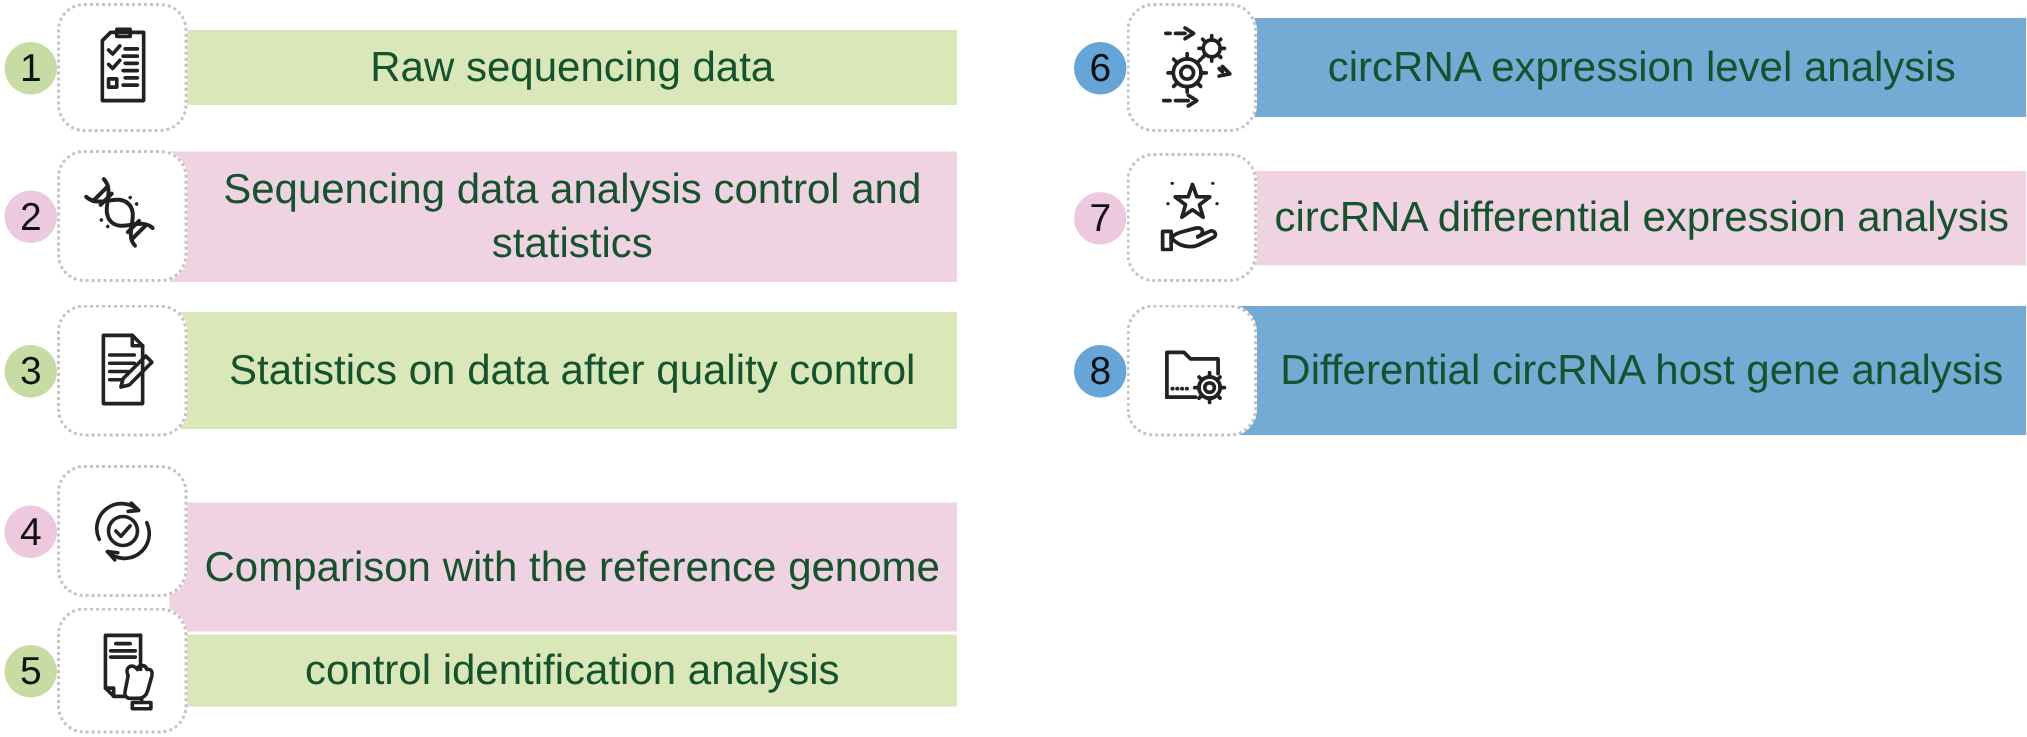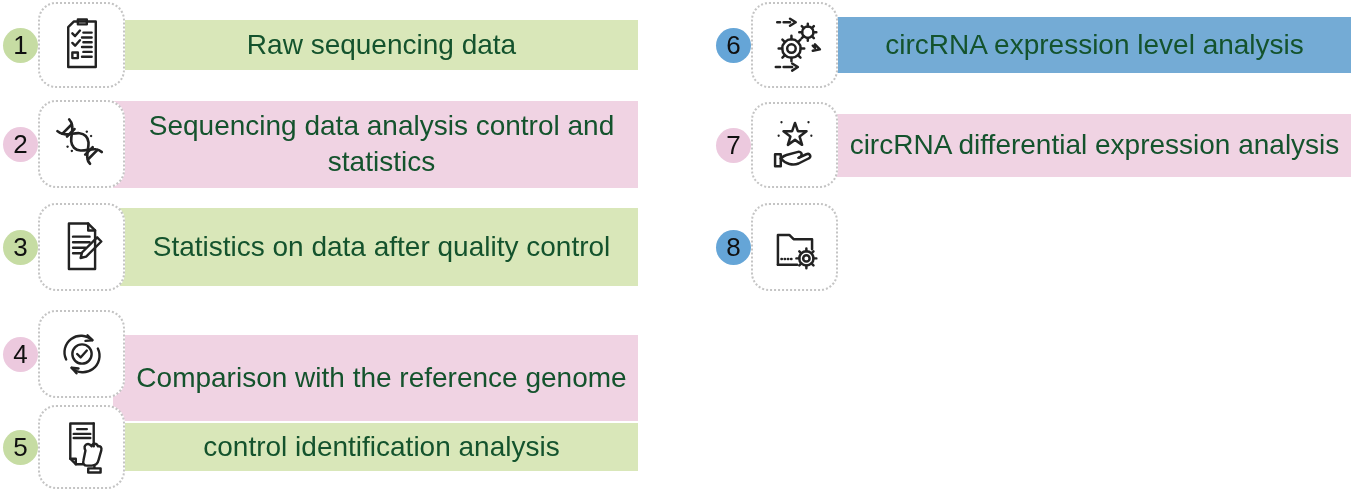--- a/index.html
+++ b/index.html
@@ -28,21 +28,21 @@
   .green .bar{background:#d9e7b9;}
   .pink  .num{background:#ecc9de;}
   .pink  .bar{background:#f0d3e3;}
   .blue  .num{background:#65a5d7;}
   .blue  .bar{background:#74abd5;}
   .i1{left:0;   top:2px;  height:86px;} .i1 .bar{height:50px;}
   .i2{left:0;   top:100px;height:88px;} .i2 .bar{height:87px;}
   .i3{left:0;   top:203px;height:88px;} .i3 .bar{height:78px;}
   .i4{left:0;   top:310px;height:88px;} .i4 .bar{height:86px;margin-top:48px;}
   .i5{left:0;   top:405px;height:84px;} .i5 .bar{height:48px;}
-  .i6{left:713px;top:2px;  height:86px;} .i6 .bar{height:56px;text-align:center;}
+  .i6{left:713px;top:2px;  height:86px;} .i6 .bar{height:66px;text-align:center;}
   .i7{left:713px;top:102px;height:86px;} .i7 .bar{height:63px;}
   .i8{left:713px;top:203px;height:88px;} .i8 .bar{height:86px;}
   .icn{stroke:#222222;fill:none;stroke-width:3.5;stroke-linecap:round;stroke-linejoin:round;}
   .dot{fill:#222222;stroke:none;}
 </style>
 </head>
 <body>
 
 <div class="canvas">
 
@@ -161,15 +161,16 @@
     <div class="iconbox">
       <svg class="icn" width="64" height="64" viewBox="0 0 90 90">
         <path d="M21 70 V28 h16 l6 6 h26 v14"></path>
         <path d="M21 70 h27"></path>
         <path d="M26 62 h0.5 M30.5 62 h0.5 M35 62 h0.5 M39.5 62 h0.5"></path>
         <circle cx="61" cy="61" r="10"></circle>
         <circle cx="61" cy="61" r="4.5"></circle>
         <path d="M71 61 L75 61 M68.1 68.1 L70.9 70.9 M61 71 L61 75 M53.9 68.1 L51.1 70.9 M51 61 L47 61 M53.9 53.9 L51.1 51.1 M61 51 L61 47 M68.1 53.9 L70.9 51.1"></path>
       </svg>
     </div>
+    <div class="bar">Differential circRNA host gene analysis</div>
   </div>
 
 </div>
 
 </body></html>

